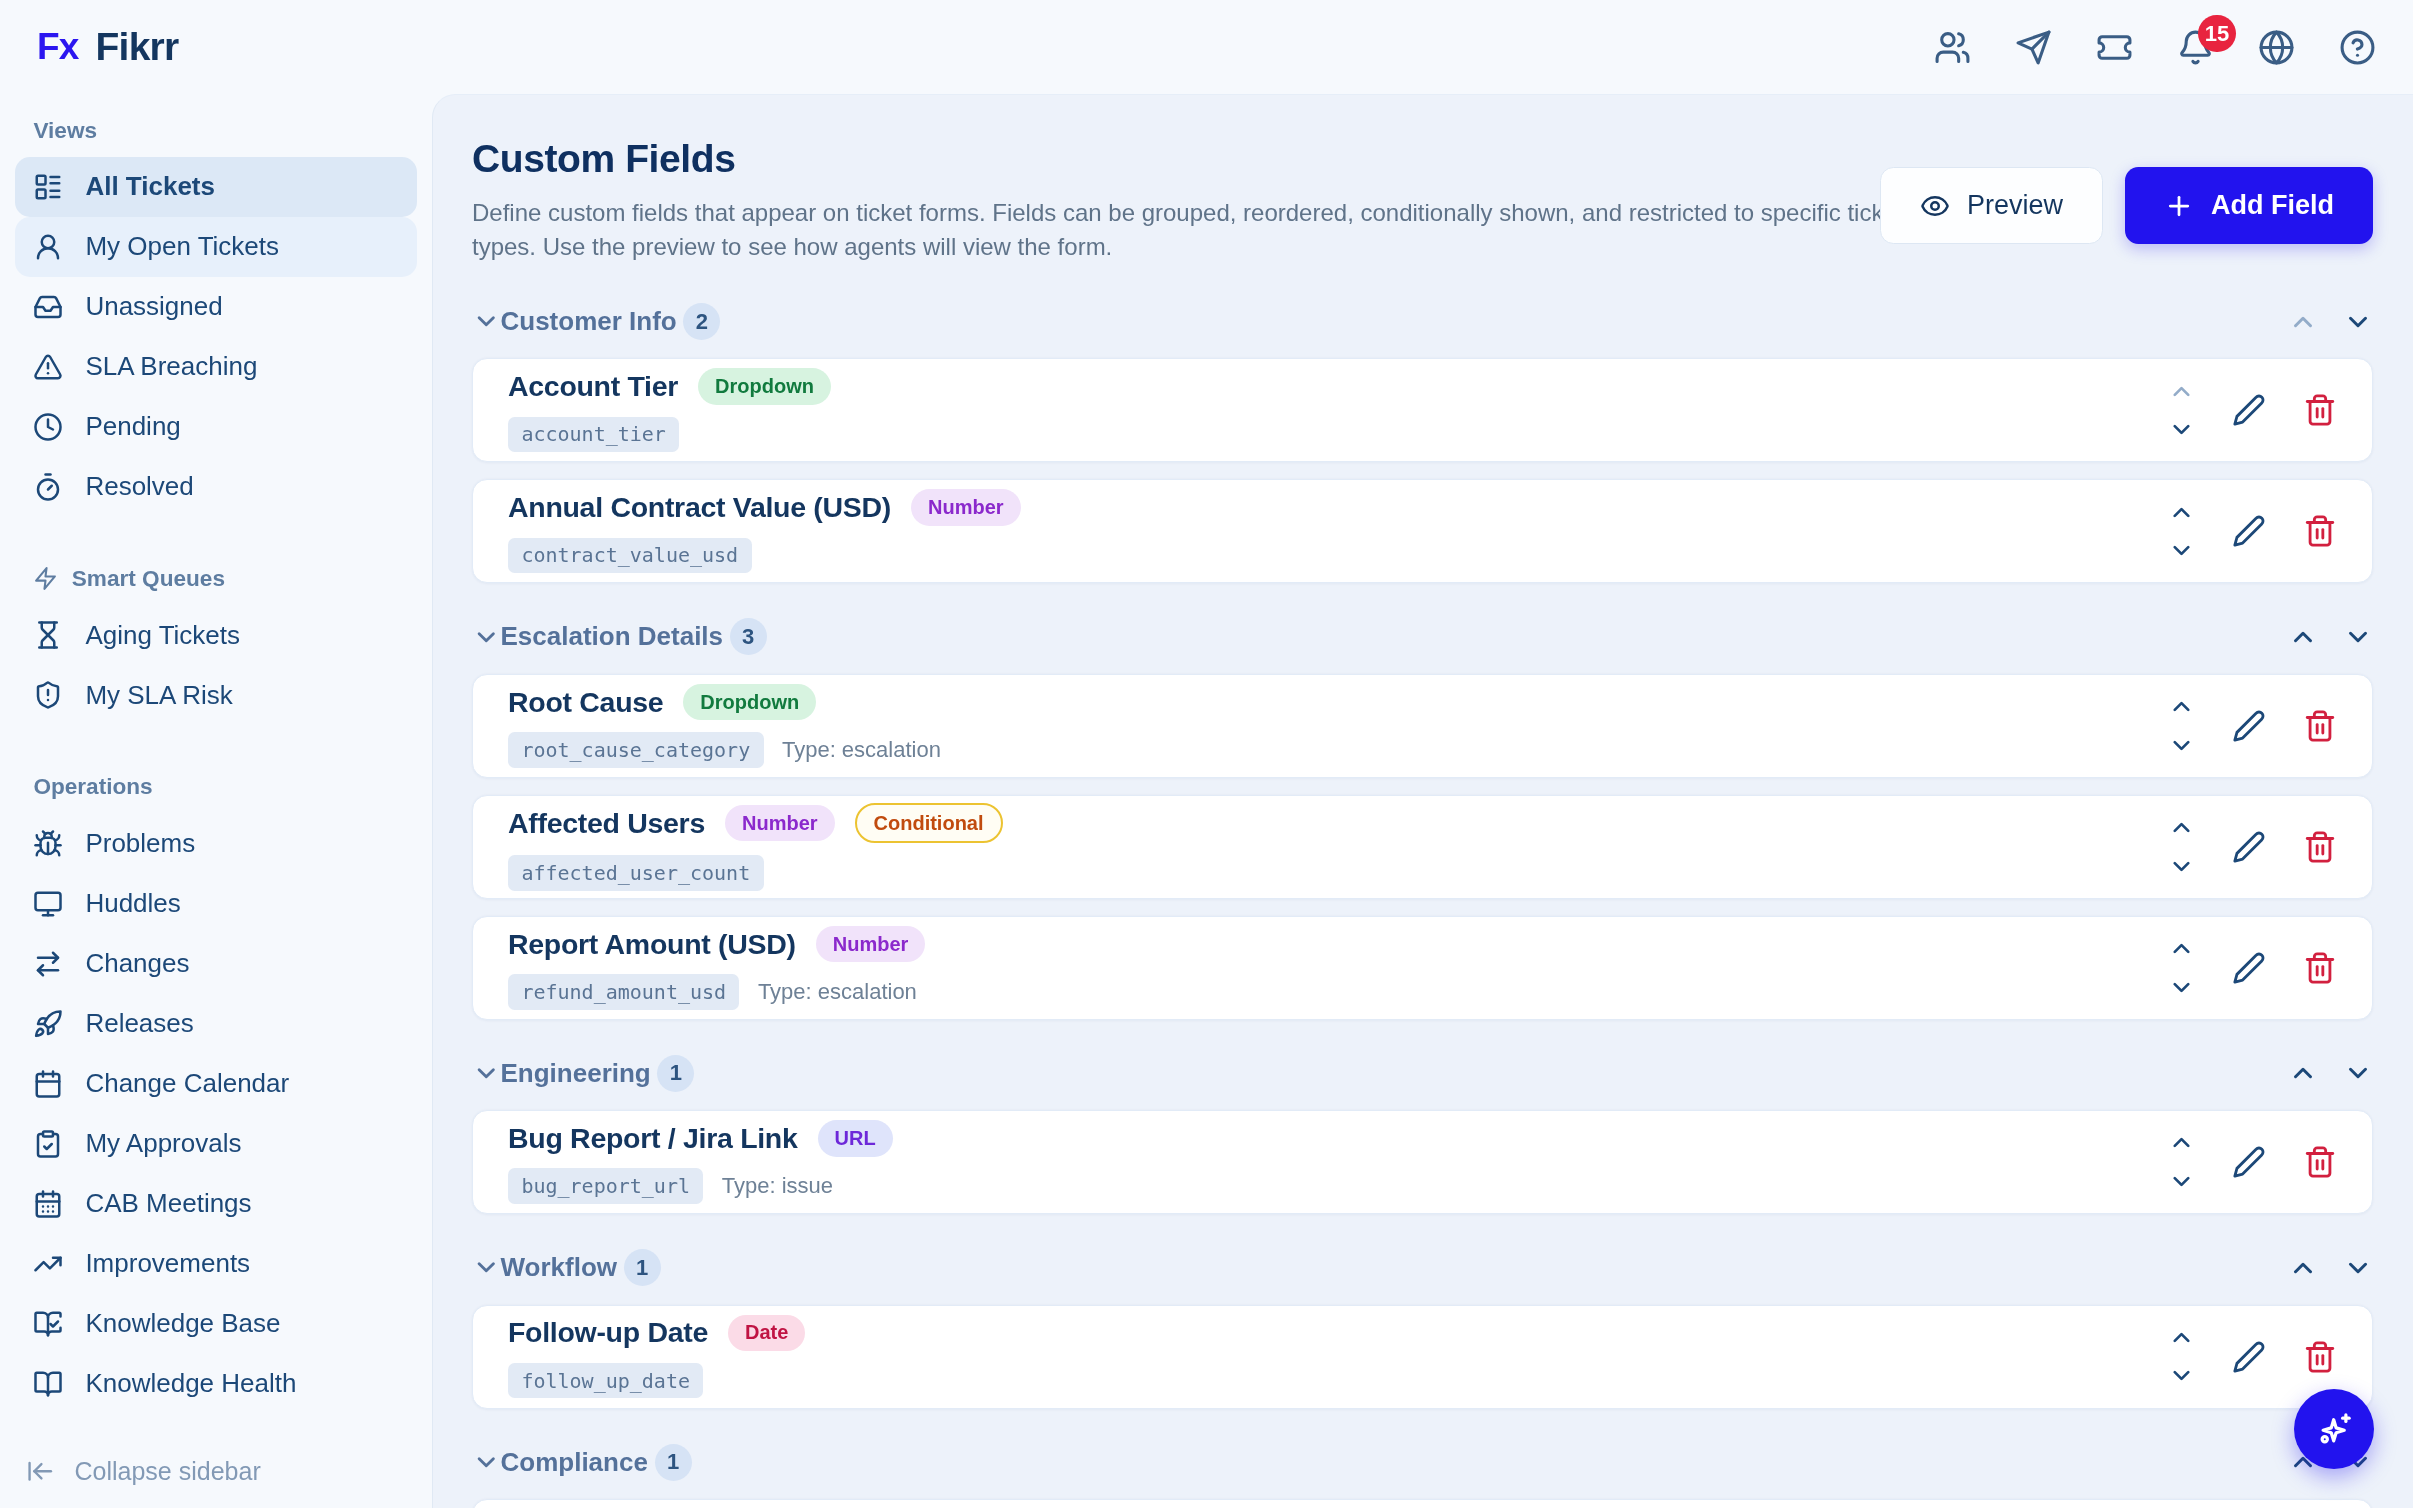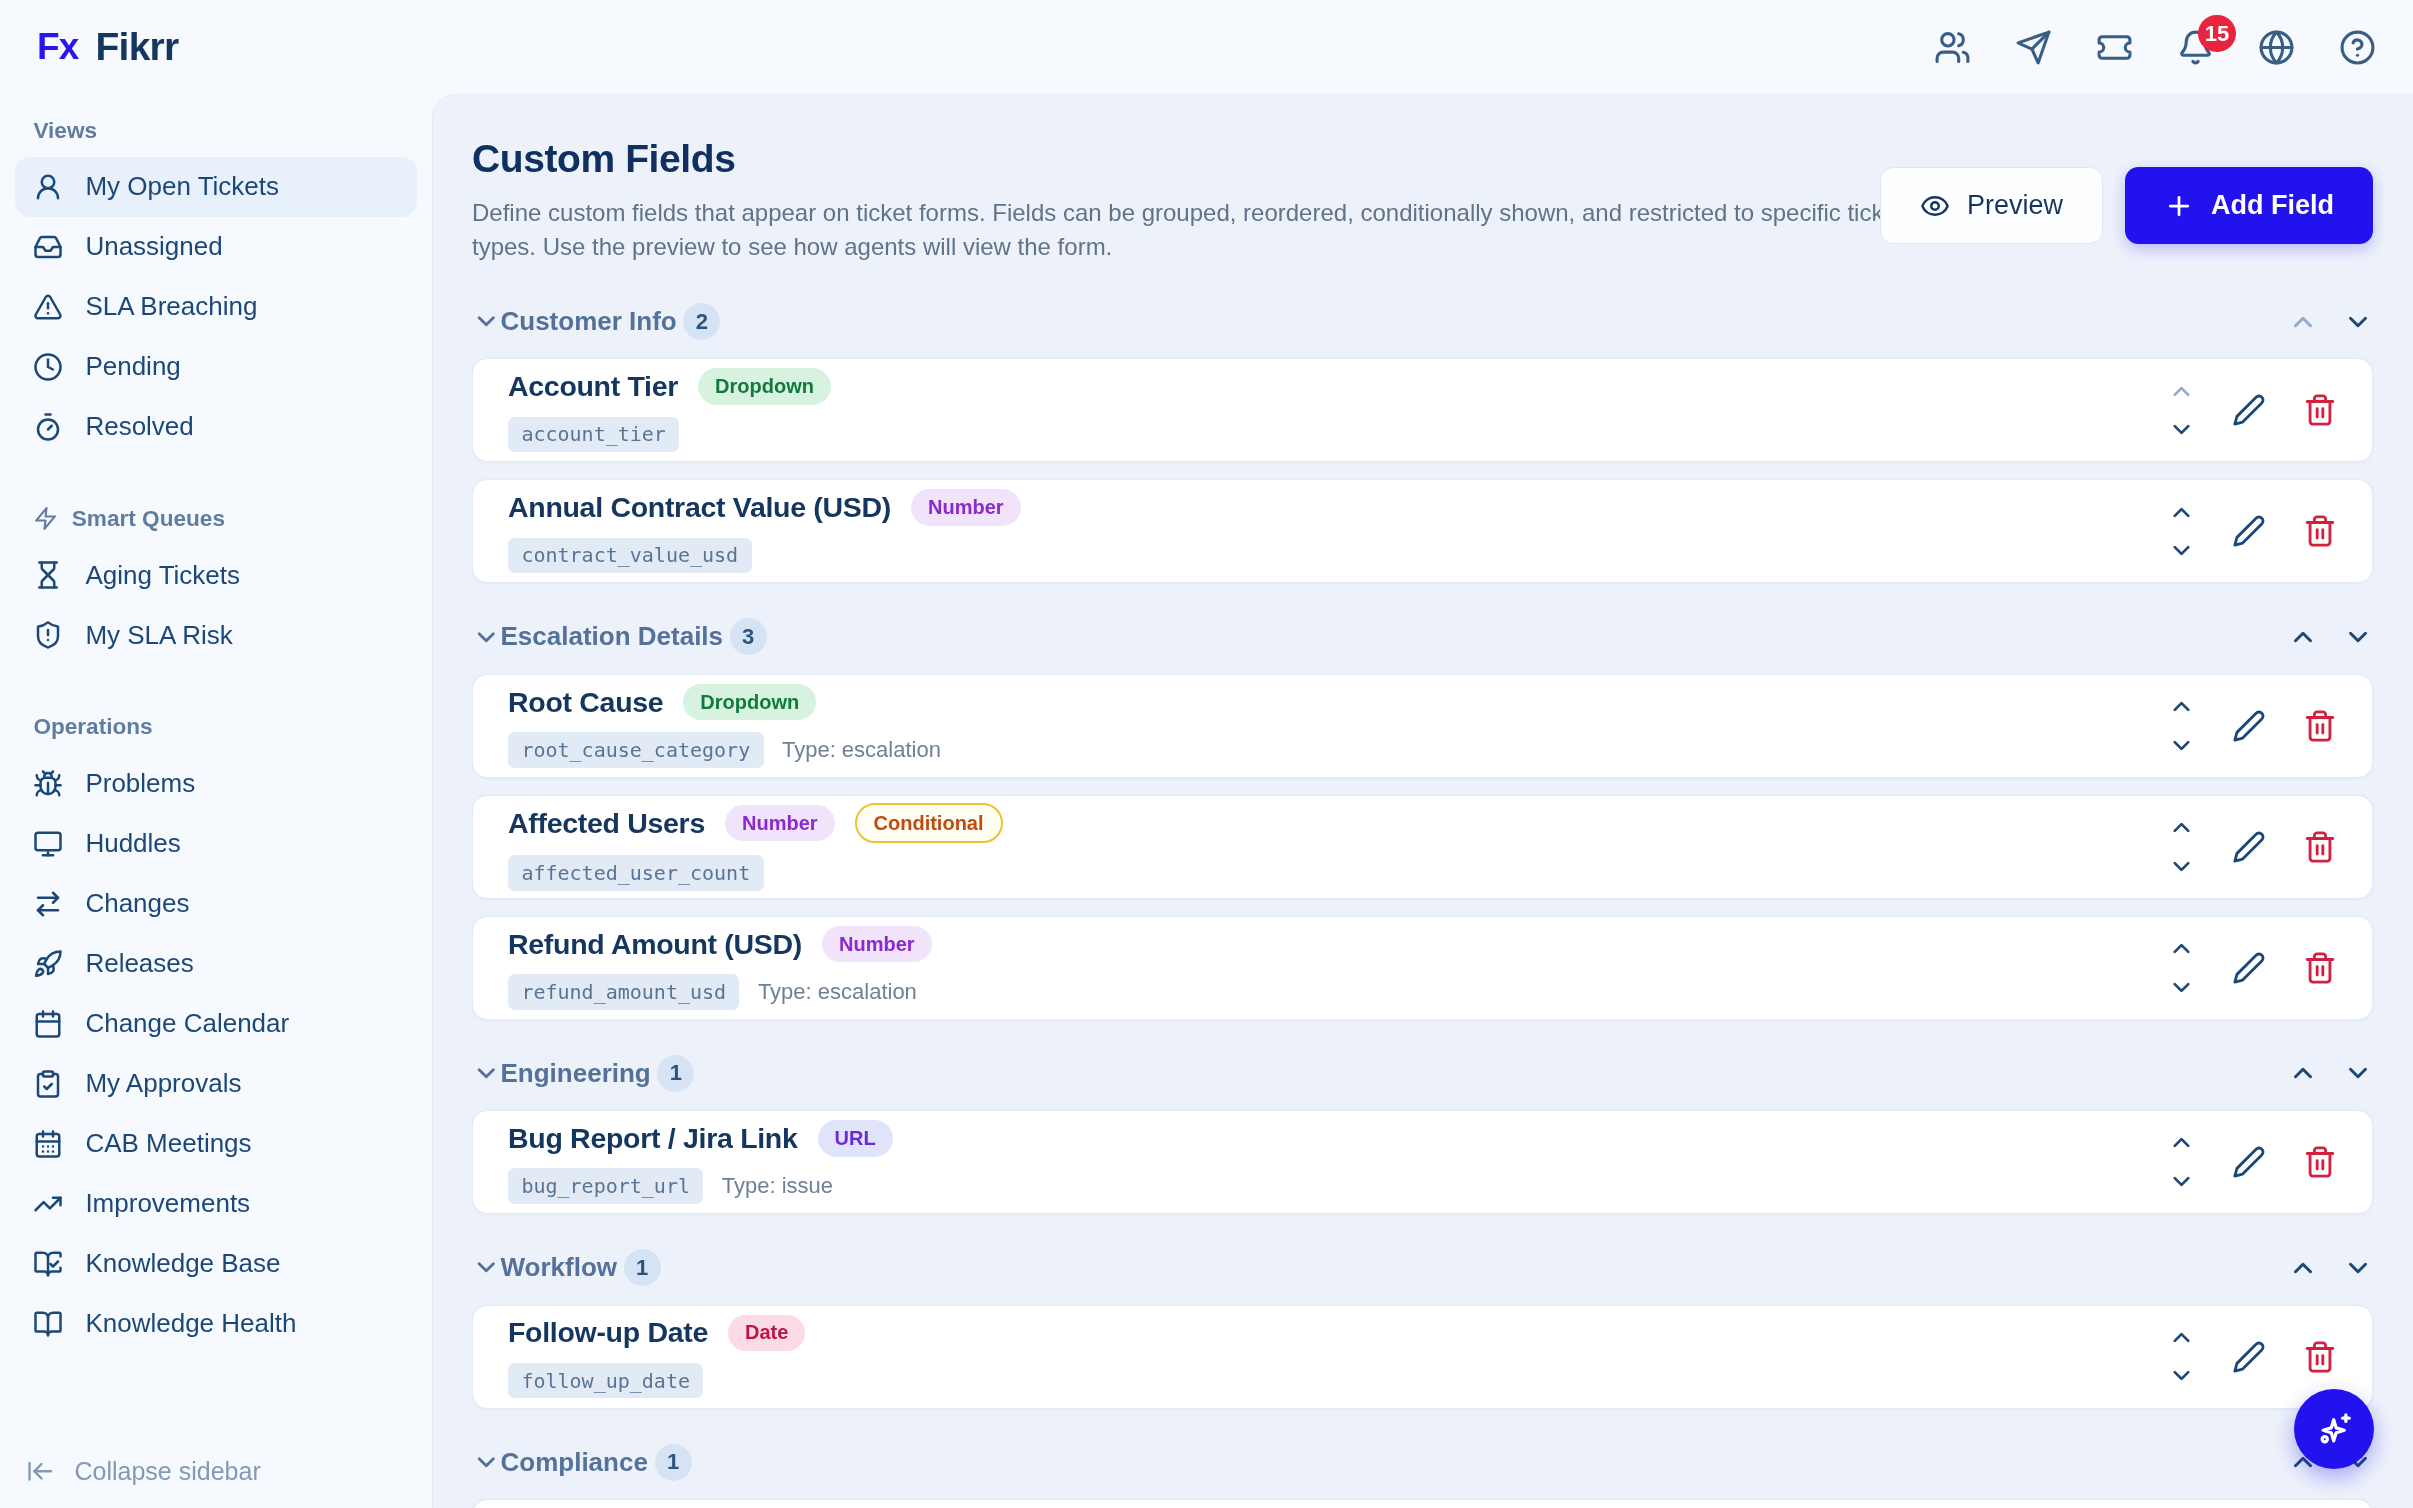--- a/index.html
+++ b/index.html
@@ -370,20 +370,26 @@
     <span class="h-ic"><svg viewBox="0 0 44 44" width="37" height="37">
           <use href="#i-help"></use>
         </svg></span>
   </div>
 </div>
 
 <div class="sidebar">
   <div class="sec-label">
     <span>Views</span>
   </div>
+  <div class="nav-item active">
+    <svg class="nav-ic" viewBox="0 0 36 36" width="30" height="30">
+        <use href="#i-layout"></use>
+      </svg>
+    <span>All Tickets</span>
+  </div>
   <div class="nav-item active2">
     <svg class="nav-ic" viewBox="0 0 36 36" width="30" height="30">
         <use href="#i-user"></use>
       </svg>
     <span>My Open Tickets</span>
   </div>
   <div class="nav-item">
     <svg class="nav-ic" viewBox="0 0 36 36" width="30" height="30">
         <use href="#i-inbox"></use>
       </svg>
@@ -660,21 +666,21 @@
           </svg></button>
       <button class="act del"><svg viewBox="0 0 40 40" width="34" height="34">
             <use href="#i-trash"></use>
           </svg></button>
     </div>
   </div>
 
   <div class="card">
     <div class="card-main">
       <div class="card-title-row">
-        <span class="field-label">Refund Amount (USD)</span>
+        <span class="field-label">Report Amount (USD)</span>
         <span class="badge b-purple">Number</span>
       </div>
       <div class="card-sub-row">
         <code class="key-pill">refund_amount_usd</code>
         <span class="meta">Type: escalation</span>
       </div>
     </div>
     <div class="card-actions">
       <div class="reorder">
         <button class="chev"><svg viewBox="0 0 32 32" width="27" height="27">

